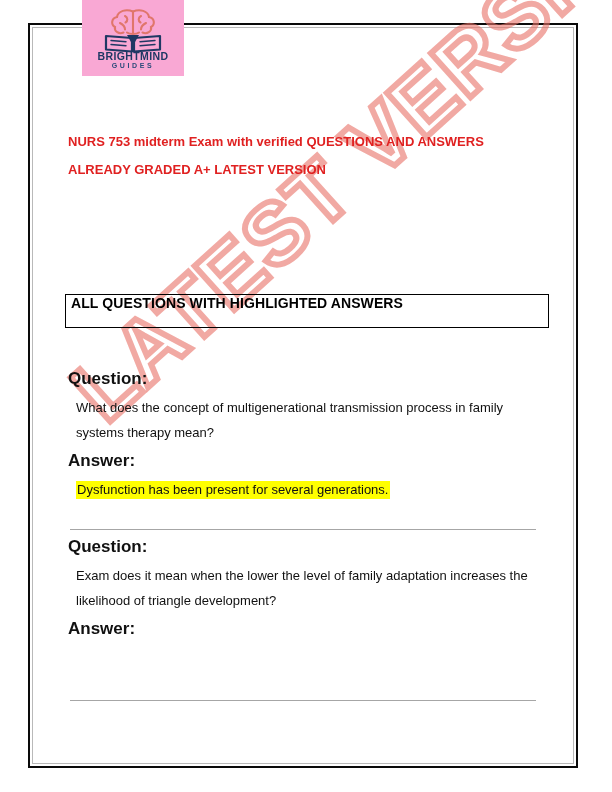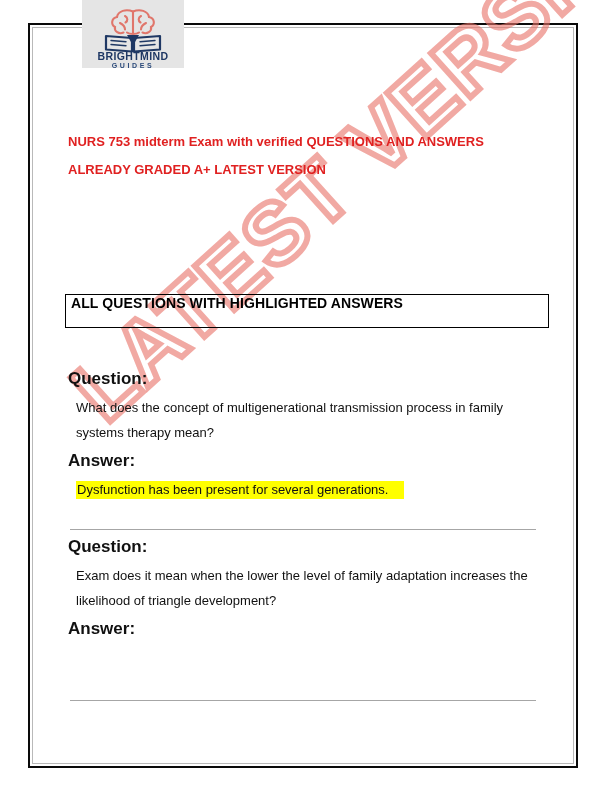--- a/index.html
+++ b/index.html
@@ -37,22 +37,22 @@
     box-sizing: border-box;
     pointer-events: none;
   }
 
   
   .logo-block {
     position: absolute;
     left: 82px;
     top: 0px;
     width: 102px;
-    height: 68px;
-    background: #e5e5e5;
+    height: 76px;
+    background: #f9a8d4;
     overflow: hidden;
   }
   .logo-art {
     position: absolute;
     left: 0;
     top: 6px;
     width: 102px;
     height: 48px;
   }
   .logo-wordmark {
@@ -176,21 +176,21 @@
   .qa-answer-label {
     margin-top: 0;
   }
   .qa-answer-hl {
     display: inline;
     background: #ffff00;
     font-family: "Liberation Sans", sans-serif;
     font-size: 13px;
     color: #111111;
     line-height: 23px;
-    padding: 1px 16px 2px 1px;
+    padding: 1px 2px 2px 1px;
     box-decoration-break: clone;
     -webkit-box-decoration-break: clone;
   }
 
   .divider {
     position: absolute;
     left: 2px;
     width: 466px;
     height: 0;
     border-top: 1px solid #a6a6a6;

